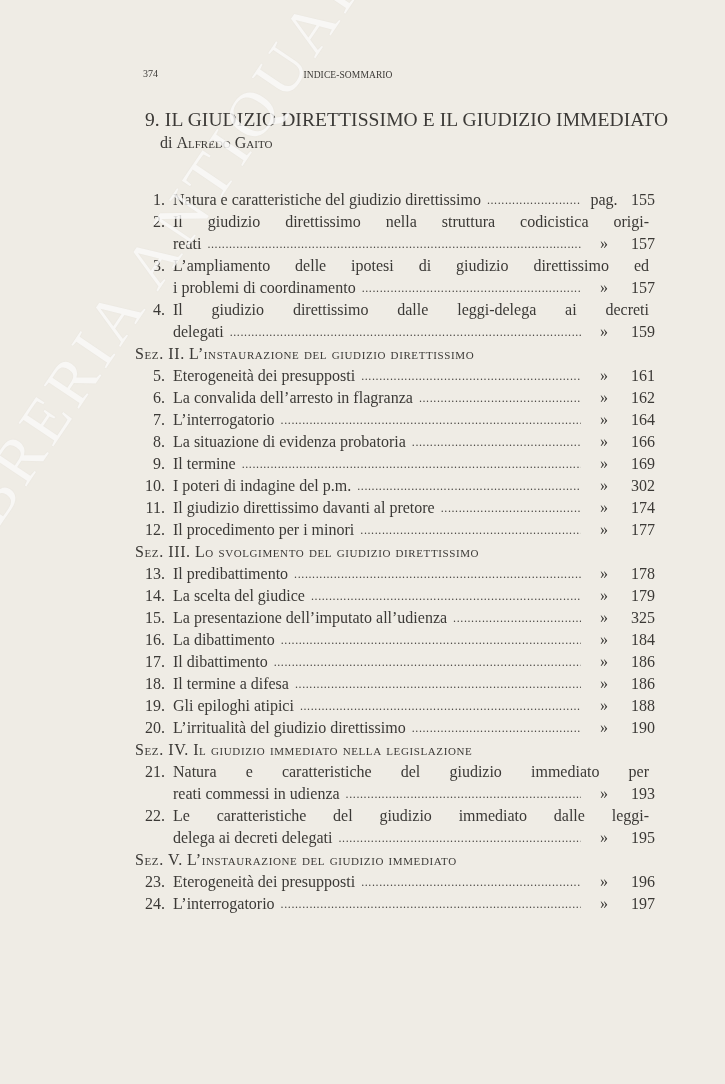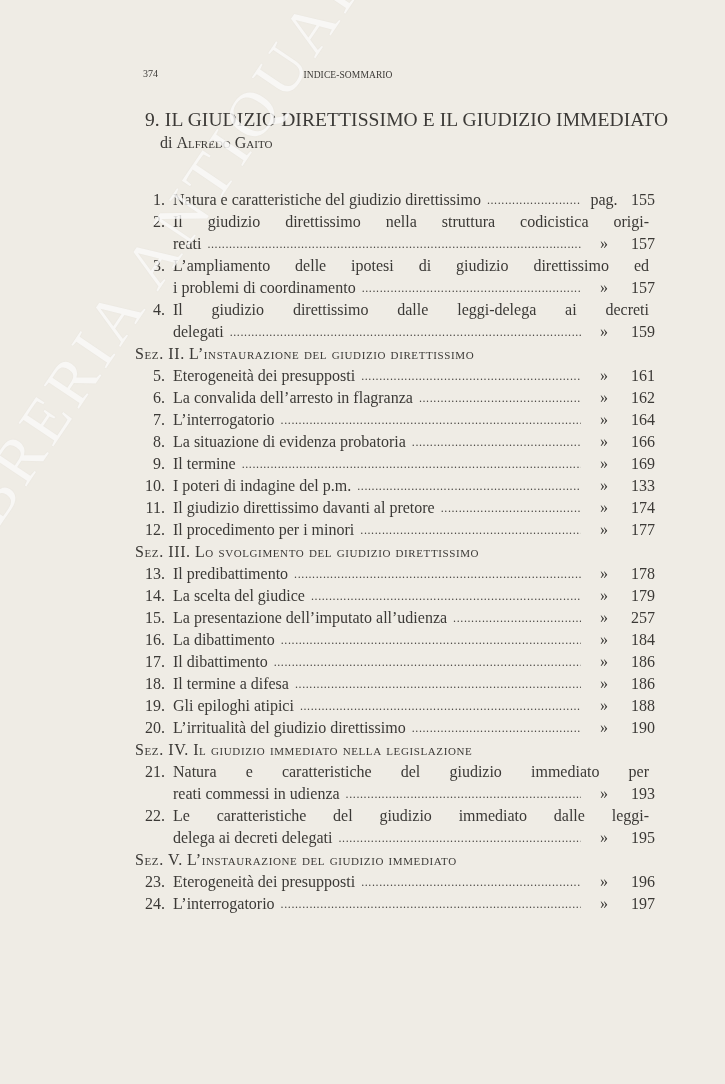--- a/index.html
+++ b/index.html
@@ -160,21 +160,21 @@
           </div>
         </div>
       </div>
       <div class="entry">
         <span class="num">10.</span>
         <div class="body">
           <div class="line">
             <span class="title">I poteri di indagine del p.m.</span>
             <span class="dots"></span>
             <span class="pref">»</span>
-            <span class="pg">133</span>
+            <span class="pg">302</span>
           </div>
         </div>
       </div>
       <div class="entry">
         <span class="num">11.</span>
         <div class="body">
           <div class="line">
             <span class="title">Il giudizio direttissimo davanti al pretore</span>
             <span class="dots"></span>
             <span class="pref">»</span>
@@ -216,21 +216,21 @@
           </div>
         </div>
       </div>
       <div class="entry">
         <span class="num">15.</span>
         <div class="body">
           <div class="line">
             <span class="title">La presentazione dell’imputato all’udienza</span>
             <span class="dots"></span>
             <span class="pref">»</span>
-            <span class="pg">257</span>
+            <span class="pg">325</span>
           </div>
         </div>
       </div>
       <div class="entry">
         <span class="num">16.</span>
         <div class="body">
           <div class="line">
             <span class="title">La dibattimento</span>
             <span class="dots"></span>
             <span class="pref">»</span>

